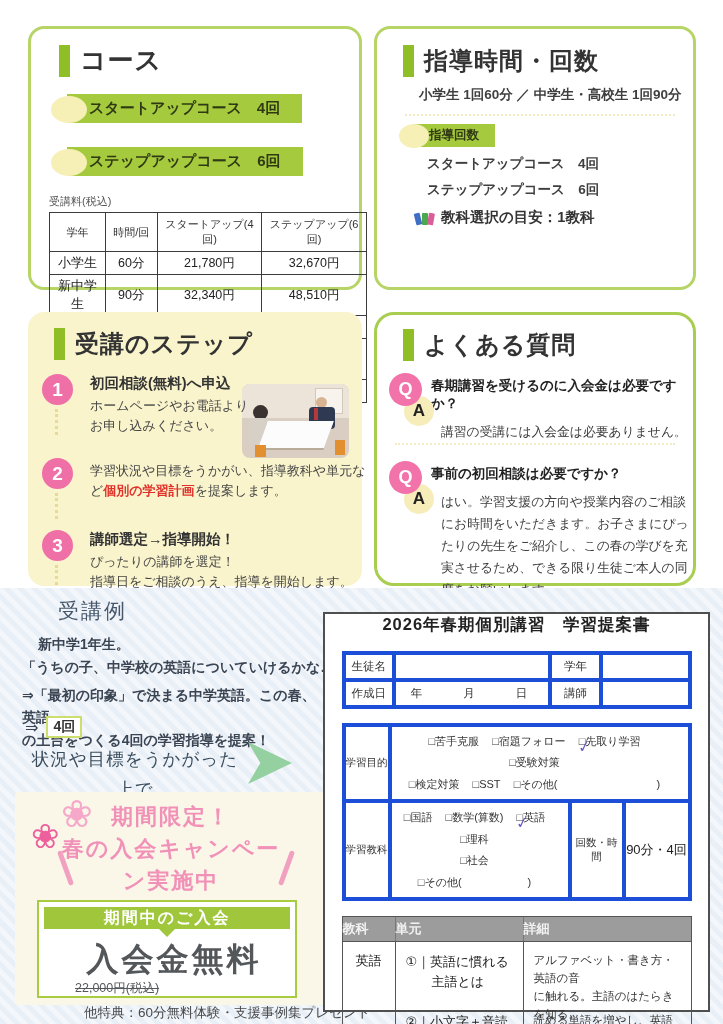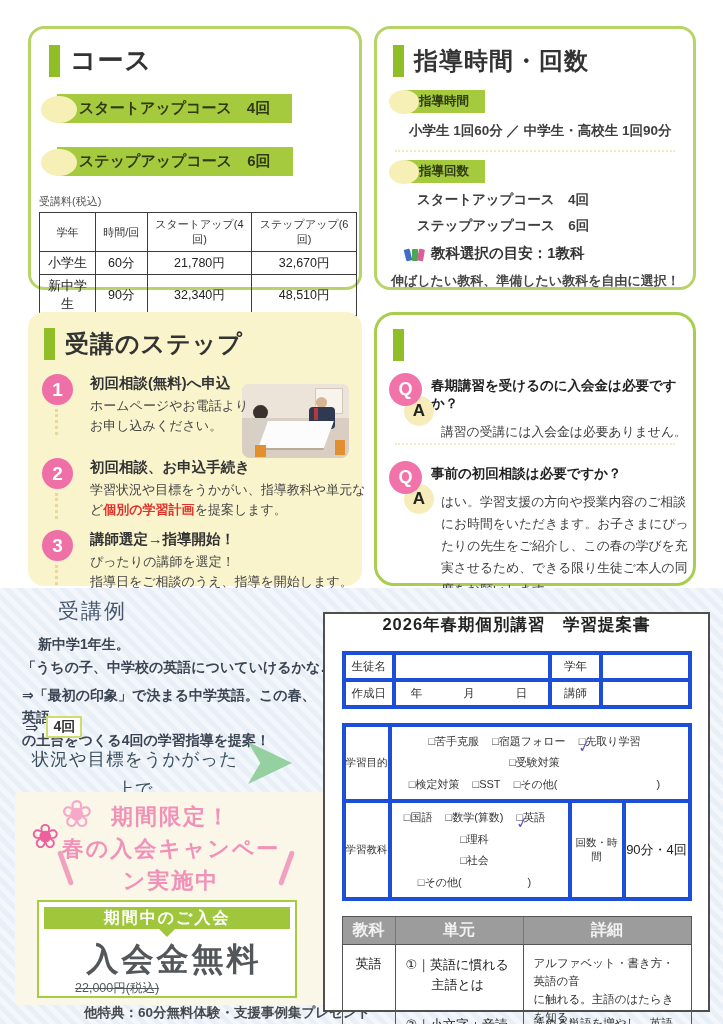--- a/index.html
+++ b/index.html
@@ -5,21 +5,21 @@
   * { box-sizing: border-box; margin: 0; padding: 0; }
   html,body { width:723px; height:1024px; }
   body {
     position: relative;
     background: #ffffff;
     font-family: "Liberation Sans", "DejaVu Sans", sans-serif;
     color:#333;
     overflow: hidden;
   }
   
-  .card { position:absolute; border-radius:16px; }
+  .card { position:absolute; border-radius:16px;padding-left:10px; }
   .sec-title { display:flex; align-items:center; gap:10px; }
   .sec-bar { width:11px; height:32px; background:#8fbe26; flex:0 0 auto; }
   .sec-text { font-size:26px; font-weight:bold; color:#333; letter-spacing:1px; }
   .pre { white-space: pre-line; }
 
   
   #card-course { left:28px; top:26px; width:334px; height:264px; border:3px solid #b7d466; background:#fff; }
   #card-course .sec-title { margin:14px 0 0 18px; }
   .badge-lg { position:relative; display:inline-block; margin-left:26px; background:#a5ca3e;
               color:#2f3a14; font-weight:bold; font-size:15px; padding:5px 22px; z-index:1;}
@@ -142,21 +142,21 @@
   #promo-box { position:absolute; left:22px; top:108px; width:260px; height:98px;
                background:#fff; border:2px solid #a8cc3f; }
   #promo-head { position:relative; margin:5px; height:22px; background:#a0c73c; color:#fff;
                 font-weight:bold; font-size:16px; display:flex; align-items:center;
                 justify-content:center; letter-spacing:2px; }
   #promo-head::after { content:""; position:absolute; left:50%; bottom:-8px; margin-left:-8px;
                 border:8px solid transparent; border-top-color:#a0c73c; border-bottom:none; }
   #promo-main { margin-top:9px; text-align:center; font-size:32px; font-weight:bold;
                 color:#54575a; letter-spacing:3px;padding-left:14px; }
   #promo-price { margin:-2px 0 16px 36px; font-size:12.5px; color:#55585b; text-decoration:line-through; }
-  #footer-note { position:absolute; left:84px; top:1004px; font-size:13.5px; font-weight:bold; color:#474a4d; }
+  #footer-note { position:absolute; left:84px; top:1004px; font-size:13.5px; font-weight:normal; color:#474a4d; }
 
   
   #doc { position:absolute; left:323px; top:612px; width:387px; height:400px;
          background:#fff; border:2px solid #4f4f4f; }
   #doc-title { text-align:center; font-size:16.5px; font-weight:bold;
                color:#222; letter-spacing:1px; }
   table.doc-t { border-collapse:collapse; margin:0 auto; width:350px; }
   table.doc-t td { border:4px solid #1d4ed8; font-size:11.5px; color:#333; }
   #doc-info { margin-top:15px; }
   #doc-info td { height:27px; padding:0 6px; }
@@ -168,21 +168,21 @@
   #doc-purpose td.lbl { width:46px; text-align:center; font-size:10.5px; padding:0; }
   #doc-purpose td.opts { padding:4px 8px; line-height:1.95; }
   #doc-purpose td.cnt-l { width:54px; text-align:center; font-size:10.5px; }
   #doc-purpose td.cnt-v { width:66px; text-align:center; font-size:13px; color:#222; }
   .cbx { margin-right:10px; position:relative; display:inline-block; }
   .cbx .mark { position:absolute; left:-1px; top:1px; color:#6656c8; font-size:15px;
                font-weight:bold; transform:rotate(-10deg); }
   
   #doc-curr { margin:15px auto 0; width:350px; border:1px solid #555; }
   .curr-head { display:grid; grid-template-columns:52px 128px 1fr; background:#9c9c9c; }
-  .curr-head div { color:#f2f2f2; font-size:16px; font-weight:bold; text-align:center;
+  .curr-head div { color:#f2f2f2; font-size:13px; font-weight:bold; text-align:left;
                    padding:3px 0; }
   .curr-head div + div { border-left:1px solid #777; }
   .curr-body { display:grid; grid-template-columns:52px 128px 1fr; border-top:1px solid #555; height:160px; }
   .curr-body > div + div { border-left:1px solid #555; }
   .curr-subj { text-align:center; padding-top:10px; font-size:13px; color:#222; }
   .curr-units, .curr-dets { padding:10px 8px 0 10px; }
   .curr-unit { font-size:13px; color:#222; line-height:1.5; }
   .curr-det  { font-size:11.5px; color:#333; line-height:1.55; }
   .u1 { height:60px; } .u2 { height:60px; }
   .d1 { height:60px; } .d2 { height:60px; }
@@ -244,35 +244,33 @@
     </tr>
   </tbody>
     </table>
 </div>
 
 <div class="card" id="card-hours">
   <div class="sec-title">
     <span class="sec-bar"></span>
     <span class="sec-text">指導時間・回数</span>
   </div>
-  <div><span class="badge-sm" id="badge-time">指導時間</span></div>
   <div class="hours-text">小学生 1回60分 ／ 中学生・高校生 1回90分</div>
   <div class="dot-sep-h"></div>
   <div><span class="badge-sm" id="badge-count">指導回数</span></div>
   <div class="count-line">スタートアップコース　4回</div>
   <div class="count-line">ステップアップコース　6回</div>
   <div class="subject-guide">
     <span class="books">
         <i></i>
         <i></i>
         <i></i>
       </span>
     <span>教科選択の目安：1教科</span>
   </div>
-  <div class="subject-note">伸ばしたい教科、準備したい教科を自由に選択！</div>
 </div>
 
 <div class="card" id="card-steps">
   <div class="sec-title">
     <span class="sec-bar"></span>
     <span class="sec-text">受講のステップ</span>
   </div>
 
   <div class="photo">
     <div class="ph-wall"></div>
@@ -292,38 +290,38 @@
     <div class="step-body">
       <div class="step-h">初回相談(無料)へ申込</div>
       <div class="step-t pre">ホームページやお電話より
 お申し込みください。</div>
     </div>
   </div>
 
   <div class="step" id="step-2">
     <span class="step-circle">2</span>
     <div class="step-body">
-      <div class="step-h">初回相談、お申込手続き</div>
       <div class="step-t"><span>学習状況や目標をうかがい、指導教科や単元など</span><span class="step-em">個別の学習計画</span><span>を提案します。</span></div>
     </div>
   </div>
 
   <div class="step" id="step-3">
     <span class="step-circle">3</span>
     <div class="step-body">
       <div class="step-h">講師選定→指導開始！</div>
       <div class="step-t pre">ぴったりの講師を選定！
 指導日をご相談のうえ、指導を開始します。</div>
     </div>
   </div>
 </div>
 
 <div class="card" id="card-faq">
   <div class="sec-title">
     <span class="sec-bar"></span>
+    <span class="sec-text">よくある質問</span>
   </div>
 
   <div class="qa" id="qa-1">
     <span class="q-circle">Q</span>
     <span class="a-circle">A</span>
     <div class="q-text">春期講習を受けるのに入会金は必要ですか？</div>
     <div class="a-text">講習の受講には入会金は必要ありません。</div>
   </div>
 
   <div class="dot-sep-faq"></div>

